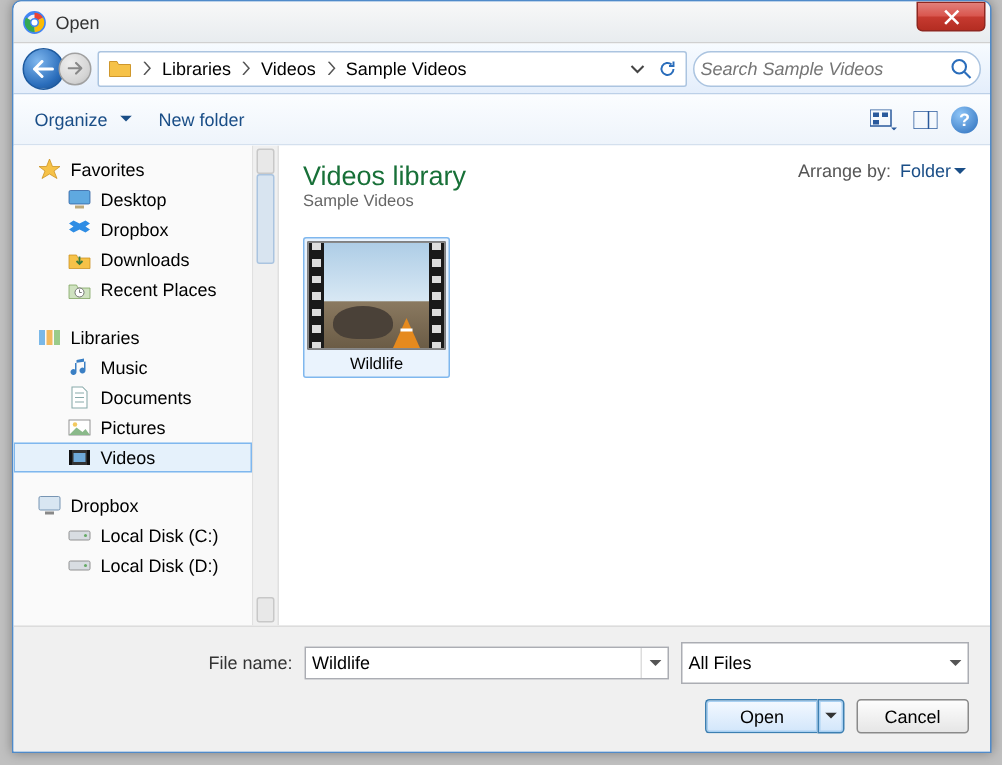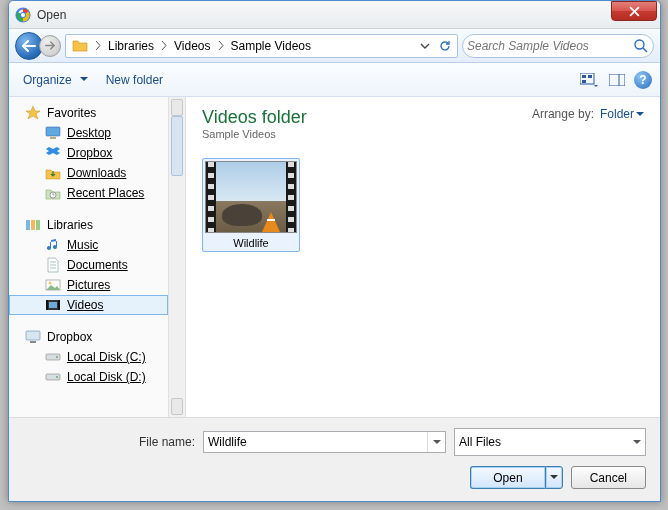--- a/index.html
+++ b/index.html
@@ -87,21 +87,21 @@
   content: ""; position: absolute; left: 2px; right: 2px; height: 15px; background: #e8e8e8; border: 1px solid #c8c8c8; border-radius: 2px;
 }
 .scrollbar-spacer::before { top: 2px; }
 .scrollbar-spacer::after { bottom: 2px; }
 .scrollbar-thumb { position: absolute; left: 2px; right: 2px; top: 19px; height: 60px; background: #d8e4f0; border: 1px solid #aac4e0; border-radius: 2px; }
 
 .tree-group { margin-bottom: 12px; }
 .tree-header, .tree-item {
   display: flex; align-items: center; gap: 6px; padding: 2px 4px 2px 16px; cursor: pointer;
 }
-.tree-item { padding-left: 36px; text-decoration: underline; }
+.tree-item { padding-left: 36px; }
 .tree-item.selected { background: #e5f1fb; border: 1px solid #7fb7ee; padding-left: 35px; padding-top: 1px; padding-bottom: 1px; }
 .tree-icon { width: 16px; height: 16px; flex-shrink: 0; }
 
 .content {
   flex: 1; display: flex; flex-direction: column; overflow: hidden;
 }
 .content-header {
   padding: 10px 16px 6px; display: flex; align-items: flex-start;
 }
 .lib-title { color: #187038; font-size: 18px; font-weight: normal; }
@@ -413,21 +413,21 @@
       </div>
     </div>
 
     <div class="scrollbar-spacer">
       <div class="scrollbar-thumb"></div>
     </div>
 
     <div class="content">
       <div class="content-header">
         <div>
-          <div class="lib-title">Videos folder</div>
+          <div class="lib-title">Videos library</div>
           <div class="lib-sub">Sample Videos</div>
         </div>
         <div class="arrange">
           <span class="lbl">Arrange by:</span>
           <span class="val">
             <span>Folder</span>
             <svg width="8" height="5" viewBox="0 0 8 5">
                 <path d="M0 0l4 4 4-4" fill="#1a4e87"></path>
               </svg>
           </span>

